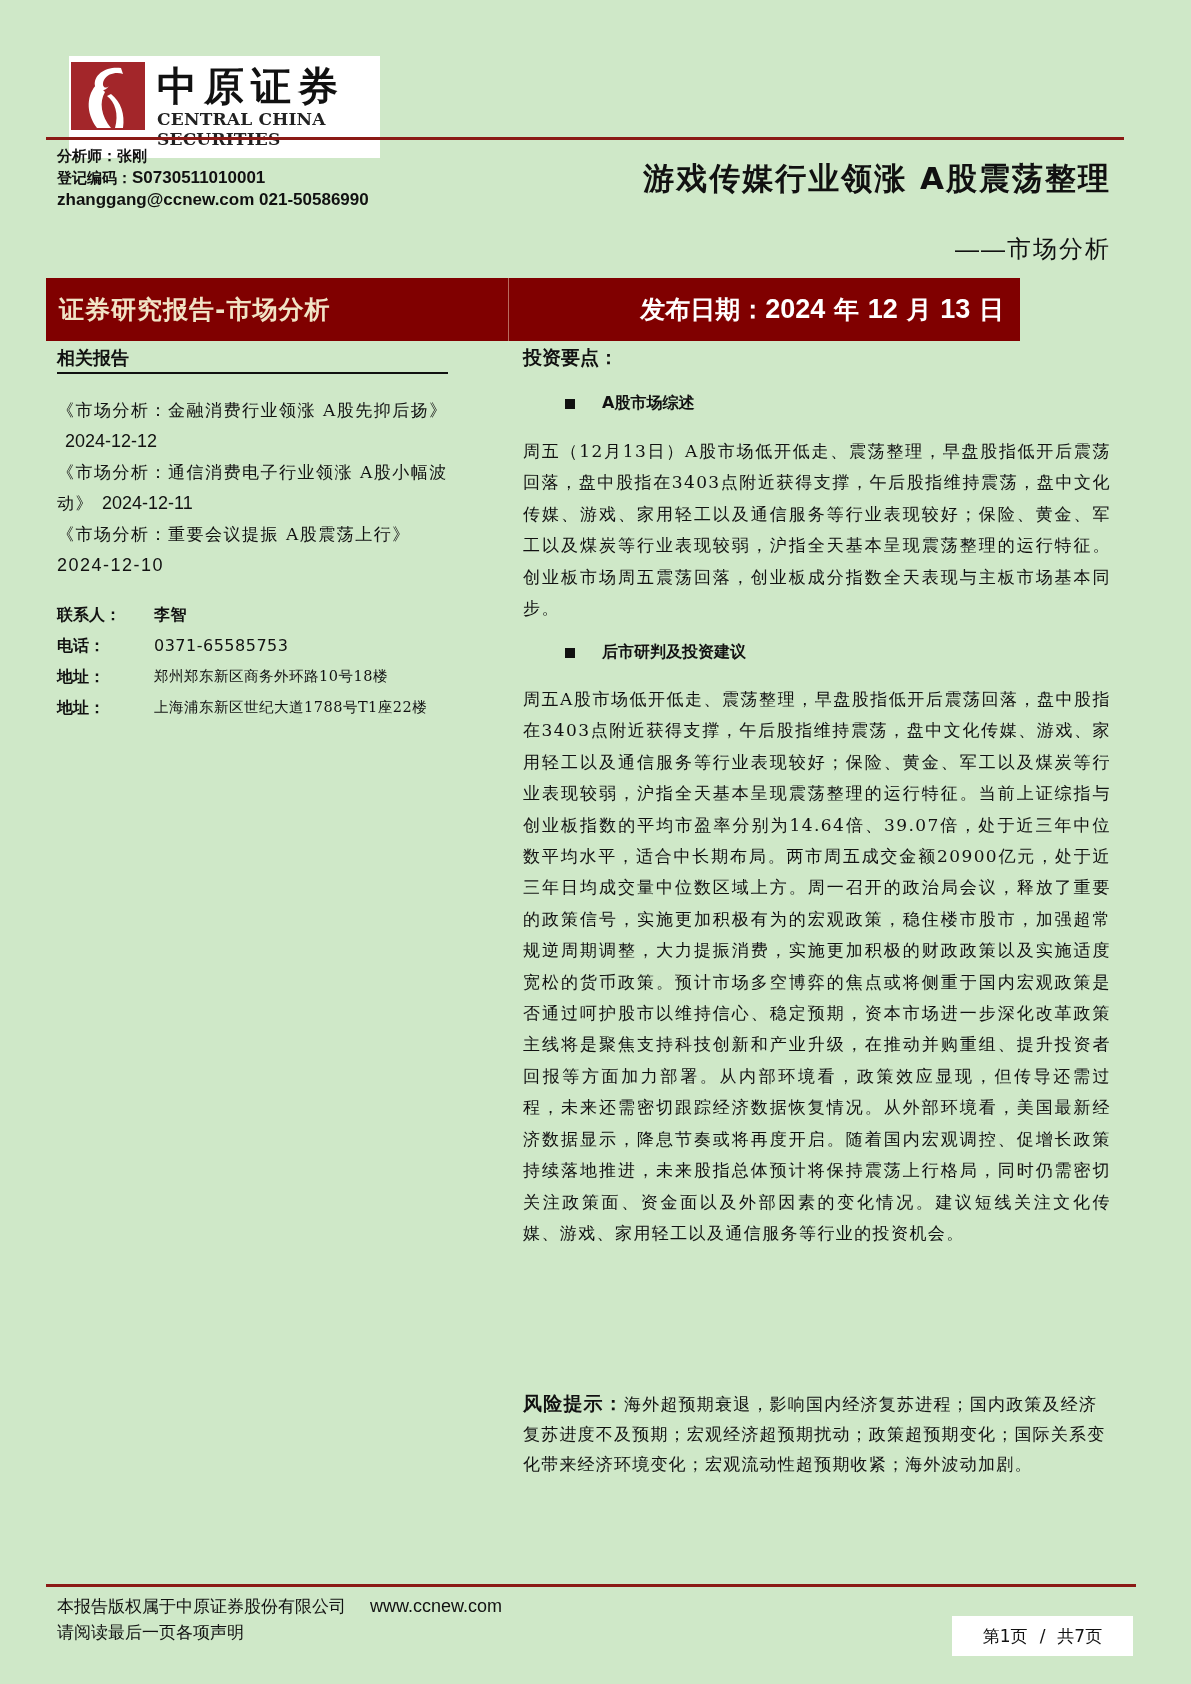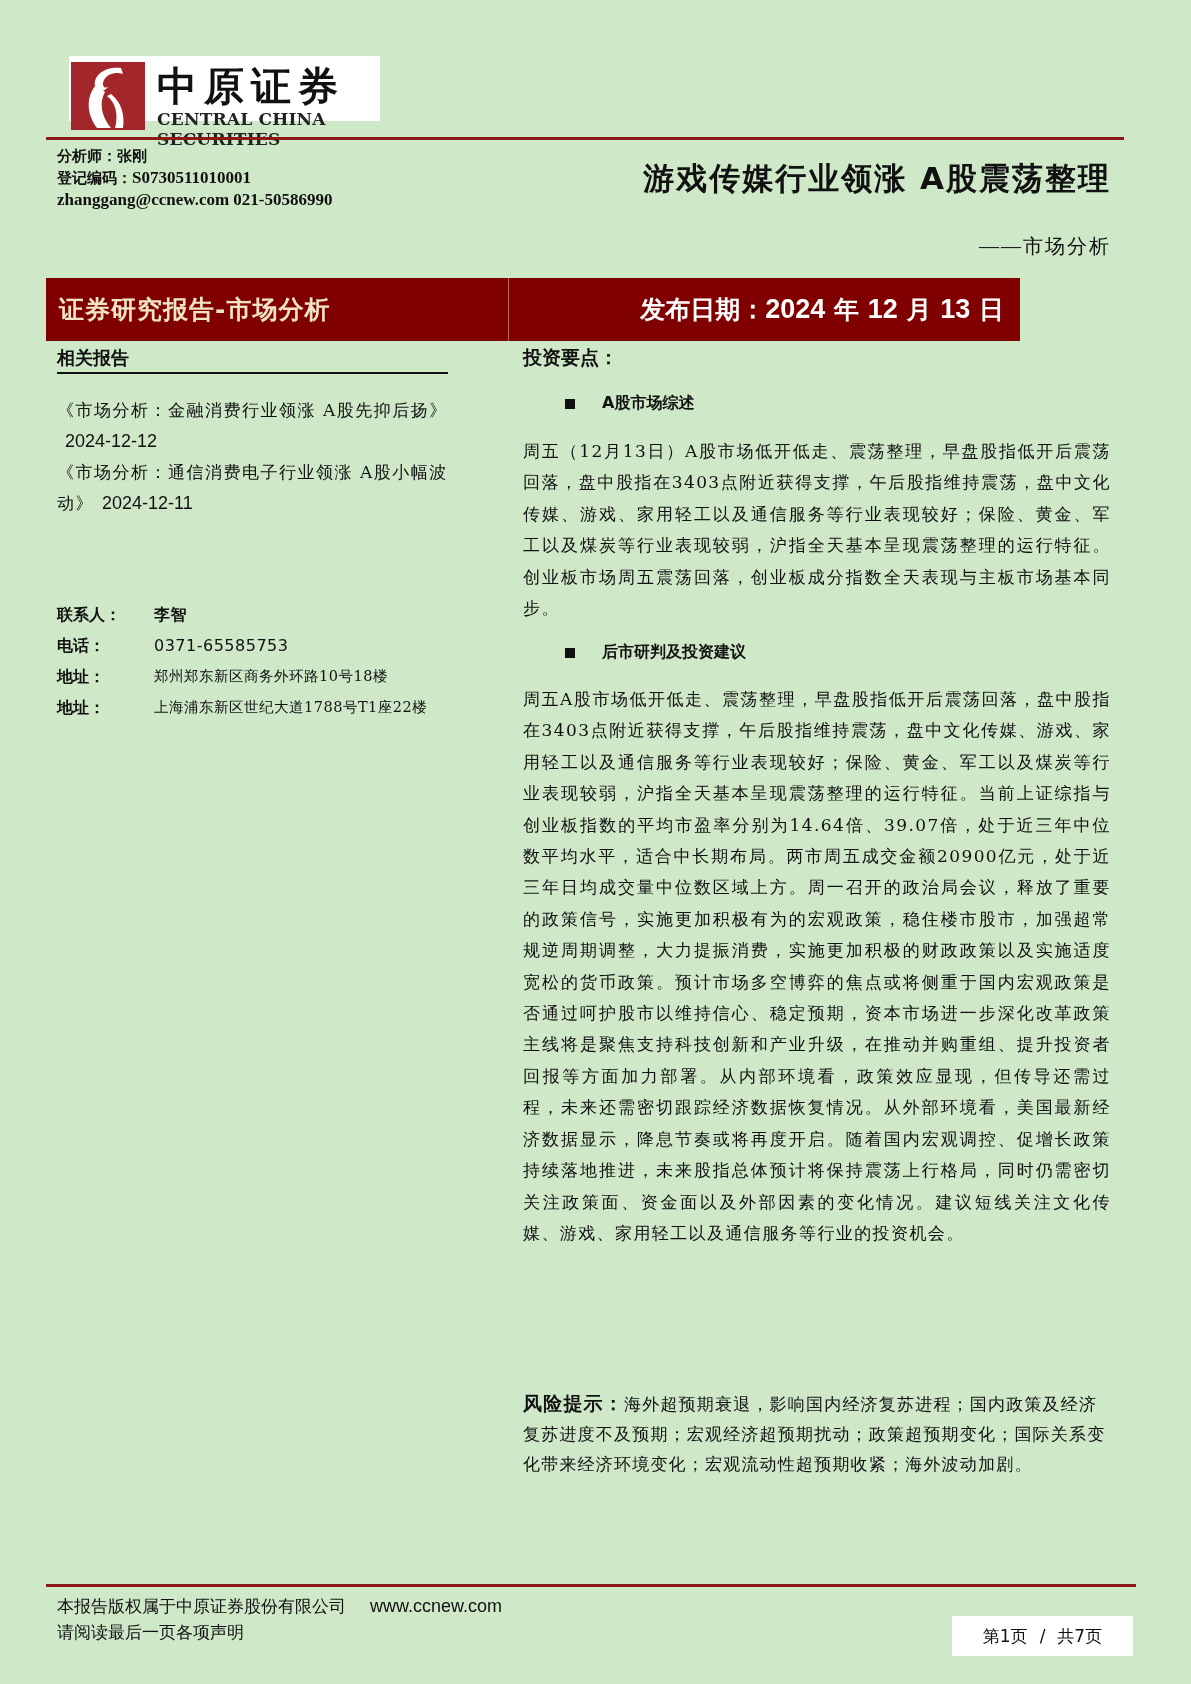--- a/index.html
+++ b/index.html
@@ -5,36 +5,36 @@
     html, body { margin:0; padding:0; }
     body {
       width:1191px; height:1684px; position:relative; overflow:hidden;
       background:#cfe8c8;
       font-family:"DejaVu Serif", "Liberation Serif", serif;
       color:#111;
     }
     .abs { position:absolute; }
 
     
-    .logo { left:69px; top:56px; width:311px; height:65px; background:#fff; }
+    .logo { left:69px; top:56px; width:311px; height:102px; background:#fff; }
     .logo-mark { position:absolute; left:2px; top:6px; width:74px; height:68px; background:#a3262a; overflow:hidden; }
     .logo-mark svg { width:100%; height:100%; display:block; }
     .logo-cn { position:absolute; left:88px; top:6px; font-size:40px; font-weight:bold; letter-spacing:7px;
       font-family:"DejaVu Serif", serif; color:#111; line-height:48px; }
     .logo-en { position:absolute; left:88px; top:53px; font-size:17px; font-weight:bold; letter-spacing:0.2px;
       font-family:"DejaVu Serif", serif; color:#222; }
 
     .rule-red { height:3px; background:#8b1a16; }
     .top-rule { left:46px; top:137px; width:1078px; }
 
     .analyst { left:57px; top:145px; font-size:15px; line-height:22px; font-weight:bold; font-family:"DejaVu Sans", sans-serif; }
-    .analyst .mono { font-family:Liberation Serif, serif; font-size:17px; font-weight:bold; }
+    .analyst .mono { font-family:Liberation Sans, sans-serif; font-size:17px; font-weight:bold; }
 
     .title { right:80px; top:158px; font-size:31px; font-weight:bold; letter-spacing:2px; font-family:"DejaVu Sans", sans-serif; }
-    .subtitle { right:80px; top:233px; font-size:20px; letter-spacing:2px; font-family:Liberation Serif, serif; }
+    .subtitle { right:80px; top:233px; font-size:24px; letter-spacing:2px; font-family:Liberation Sans, sans-serif; }
 
     .banner { left:46px; top:278px; width:974px; height:63px; background:#800000; }
     .banner-divider { position:absolute; left:462px; top:0; width:1px; height:63px; background:#b86b5e; }
     .banner-left { position:absolute; left:13px; top:15px; color:#f1e4c6; font-size:25px; letter-spacing:1px; font-family:"DejaVu Sans", sans-serif; font-weight:bold; }
     .banner-right { position:absolute; right:16px; top:15px; color:#fff; font-size:25px; font-weight:bold; font-family:"DejaVu Sans", sans-serif; }
     .banner-right .num { font-family:"Liberation Sans", sans-serif; font-size:27px; }
 
     
     .related-h { left:57px; top:346px; font-size:18px; font-weight:bold; font-family:"DejaVu Sans", sans-serif; }
     .related-rule { left:57px; top:372px; width:391px; height:2px; background:#111; }
@@ -118,20 +118,23 @@
 
 <div class="abs related-h">相关报告</div>
 <div class="abs related-rule"></div>
 <div class="abs related-list">
   <div>
     <span>《市场分析：金融消费行业领涨 A股先抑后扬》</span><span class="date">2024-12-12</span>
   </div>
   <div>
     <span>《市场分析：通信消费电子行业领涨 A股小幅波动》</span><span class="date">2024-12-11</span>
   </div>
+  <div>
+    <span>《市场分析：重要会议提振 A股震荡上行》</span><br><span class="sans">2024-12-10</span>
+  </div>
 </div>
 
 <div class="abs contact">
   <div class="contact-row">
     <span class="contact-label">联系人：</span>
     <span class="contact-val" style="font-weight:bold;font-family:'DejaVu Sans',sans-serif;">李智</span>
   </div>
   <div class="contact-row">
     <span class="contact-label">电话：</span>
     <span class="contact-val" style="font-family:'DejaVu Sans',sans-serif;">0371-65585753</span>

